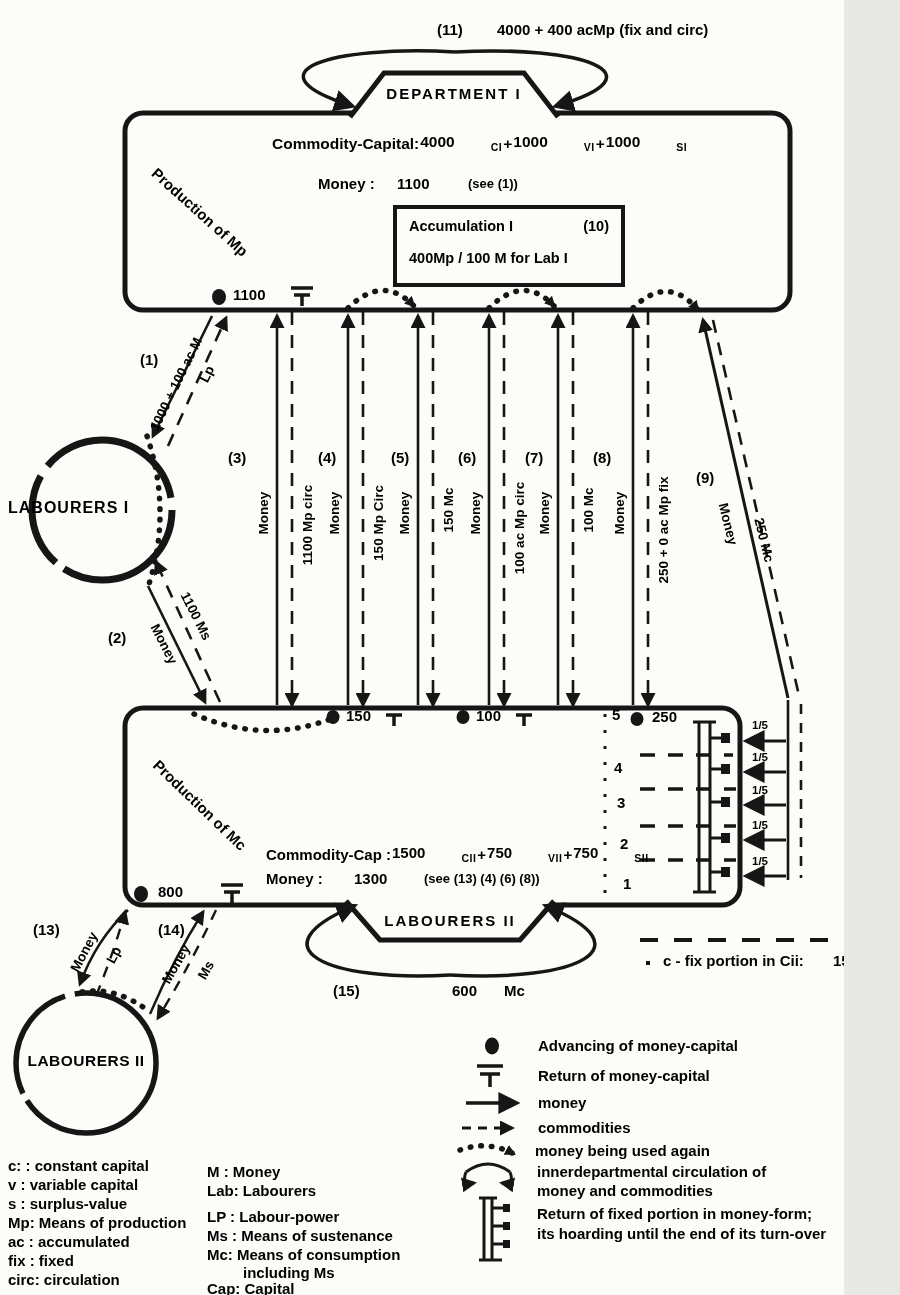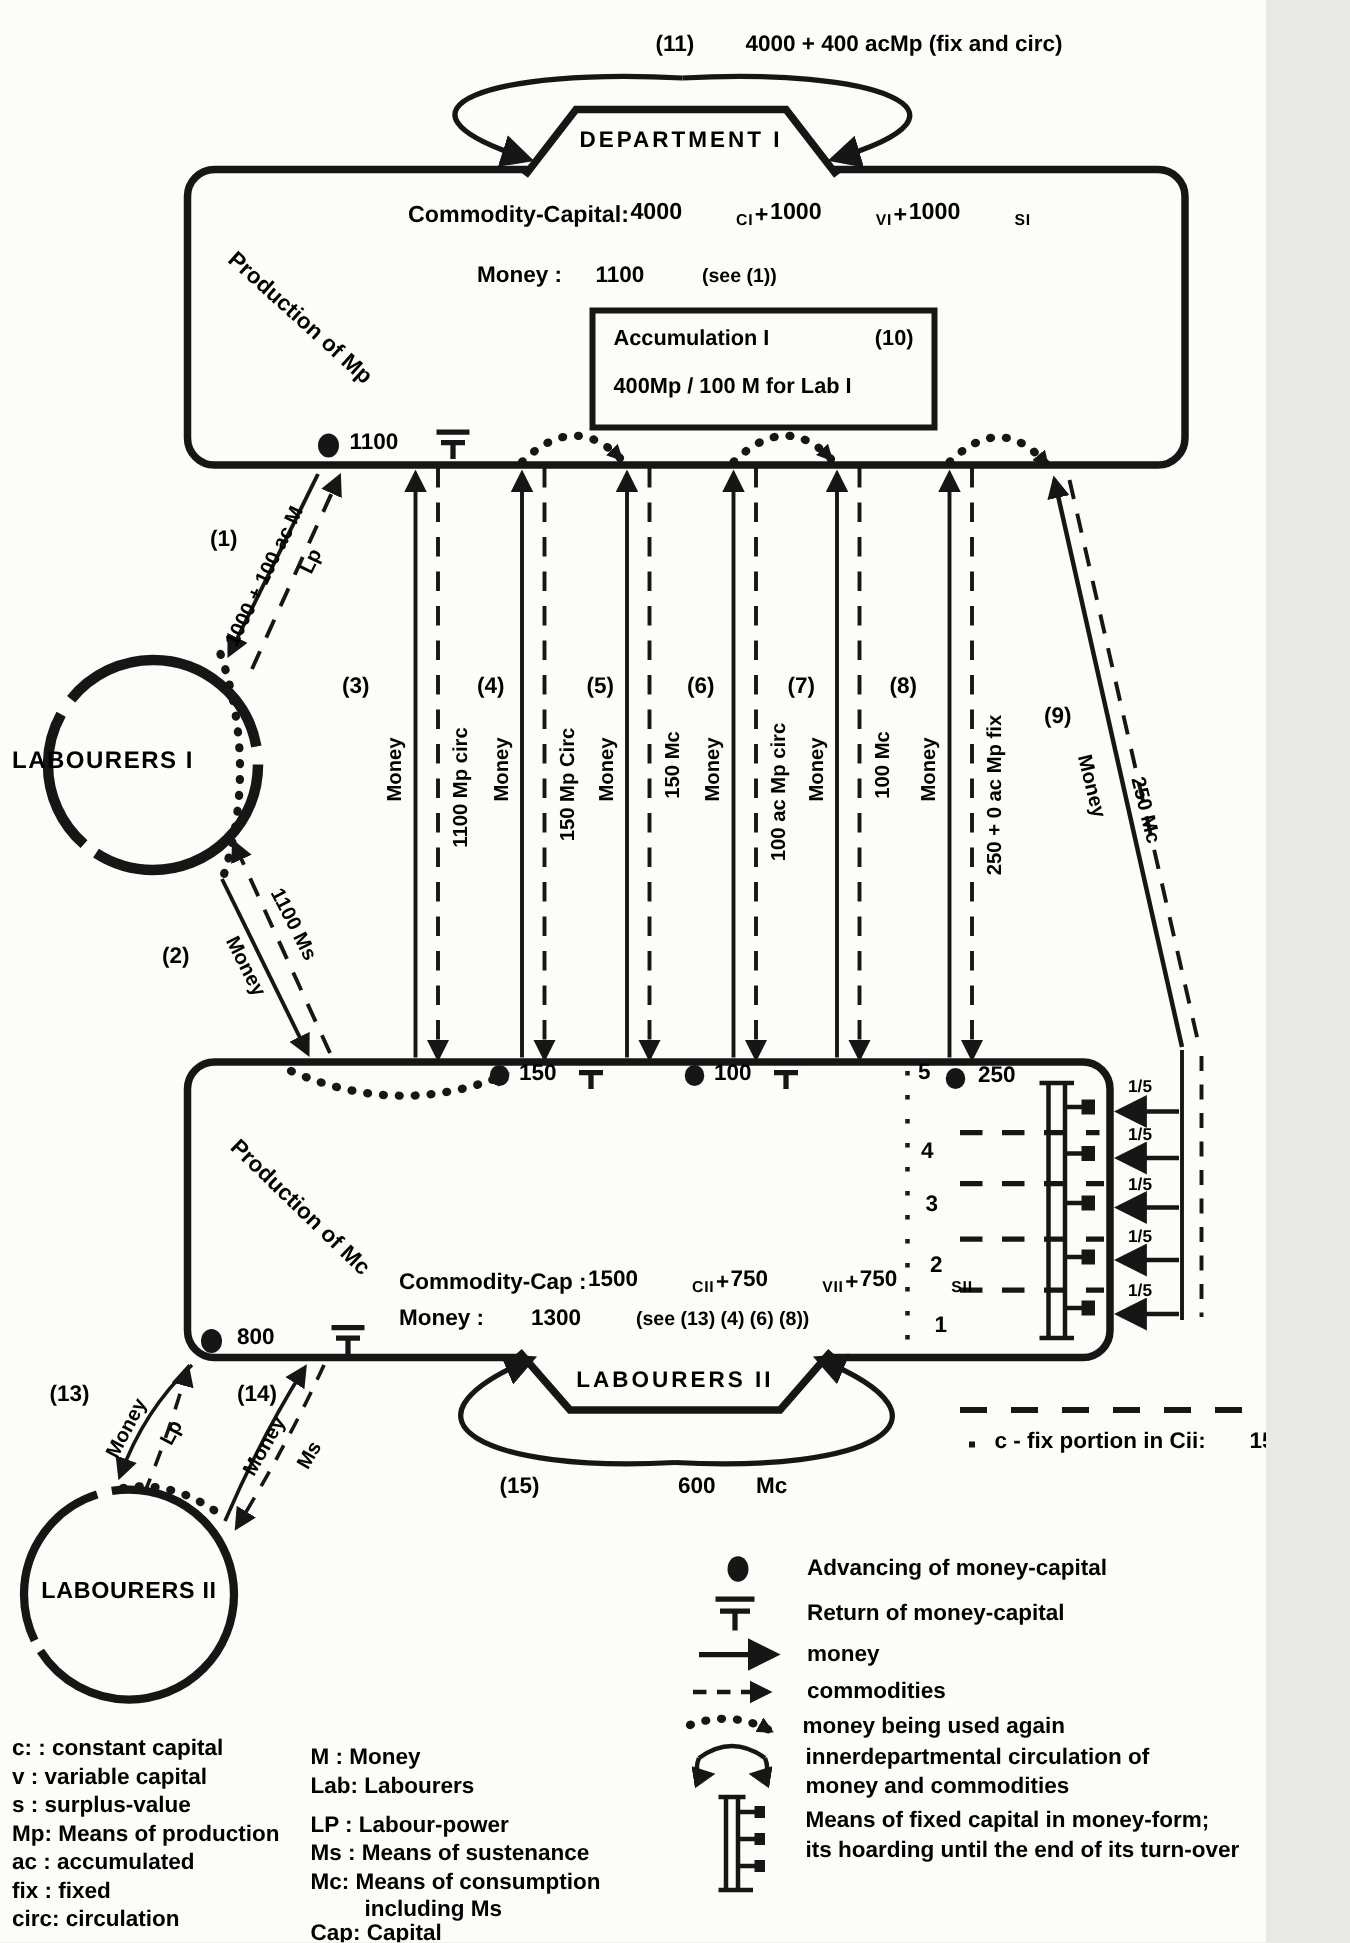--- a/index.html
+++ b/index.html
@@ -260,21 +260,21 @@
   <div class="t" style="left:663px;top:953px">c - fix portion in Cii:</div>
   <div class="t" style="left:833px;top:953px">15.6%</div>
 
   <div class="t leg" style="left:538px;top:1038px">Advancing of money-capital</div>
   <div class="t leg" style="left:538px;top:1068px">Return of money-capital</div>
   <div class="t leg" style="left:538px;top:1095px">money</div>
   <div class="t leg" style="left:538px;top:1120px">commodities</div>
   <div class="t leg" style="left:535px;top:1143px">money being used again</div>
   <div class="t leg" style="left:537px;top:1164px">innerdepartmental circulation of</div>
   <div class="t leg" style="left:537px;top:1183px">money and commodities</div>
-  <div class="t leg" style="left:537px;top:1206px">Means of fixed capital in money-form;</div>
+  <div class="t leg" style="left:537px;top:1206px">Return of fixed portion in money-form;</div>
   <div class="t leg" style="left:537px;top:1226px">its hoarding until the end of its turn-over</div>
 
   <div class="t" style="left:8px;top:1158px">c: : constant capital</div>
   <div class="t" style="left:8px;top:1177px">v : variable capital</div>
   <div class="t" style="left:8px;top:1196px">s : surplus-value</div>
   <div class="t" style="left:8px;top:1215px">Mp: Means of production</div>
   <div class="t" style="left:8px;top:1234px">ac : accumulated</div>
   <div class="t" style="left:8px;top:1253px">fix : fixed</div>
   <div class="t" style="left:8px;top:1272px">circ: circulation</div>
 

